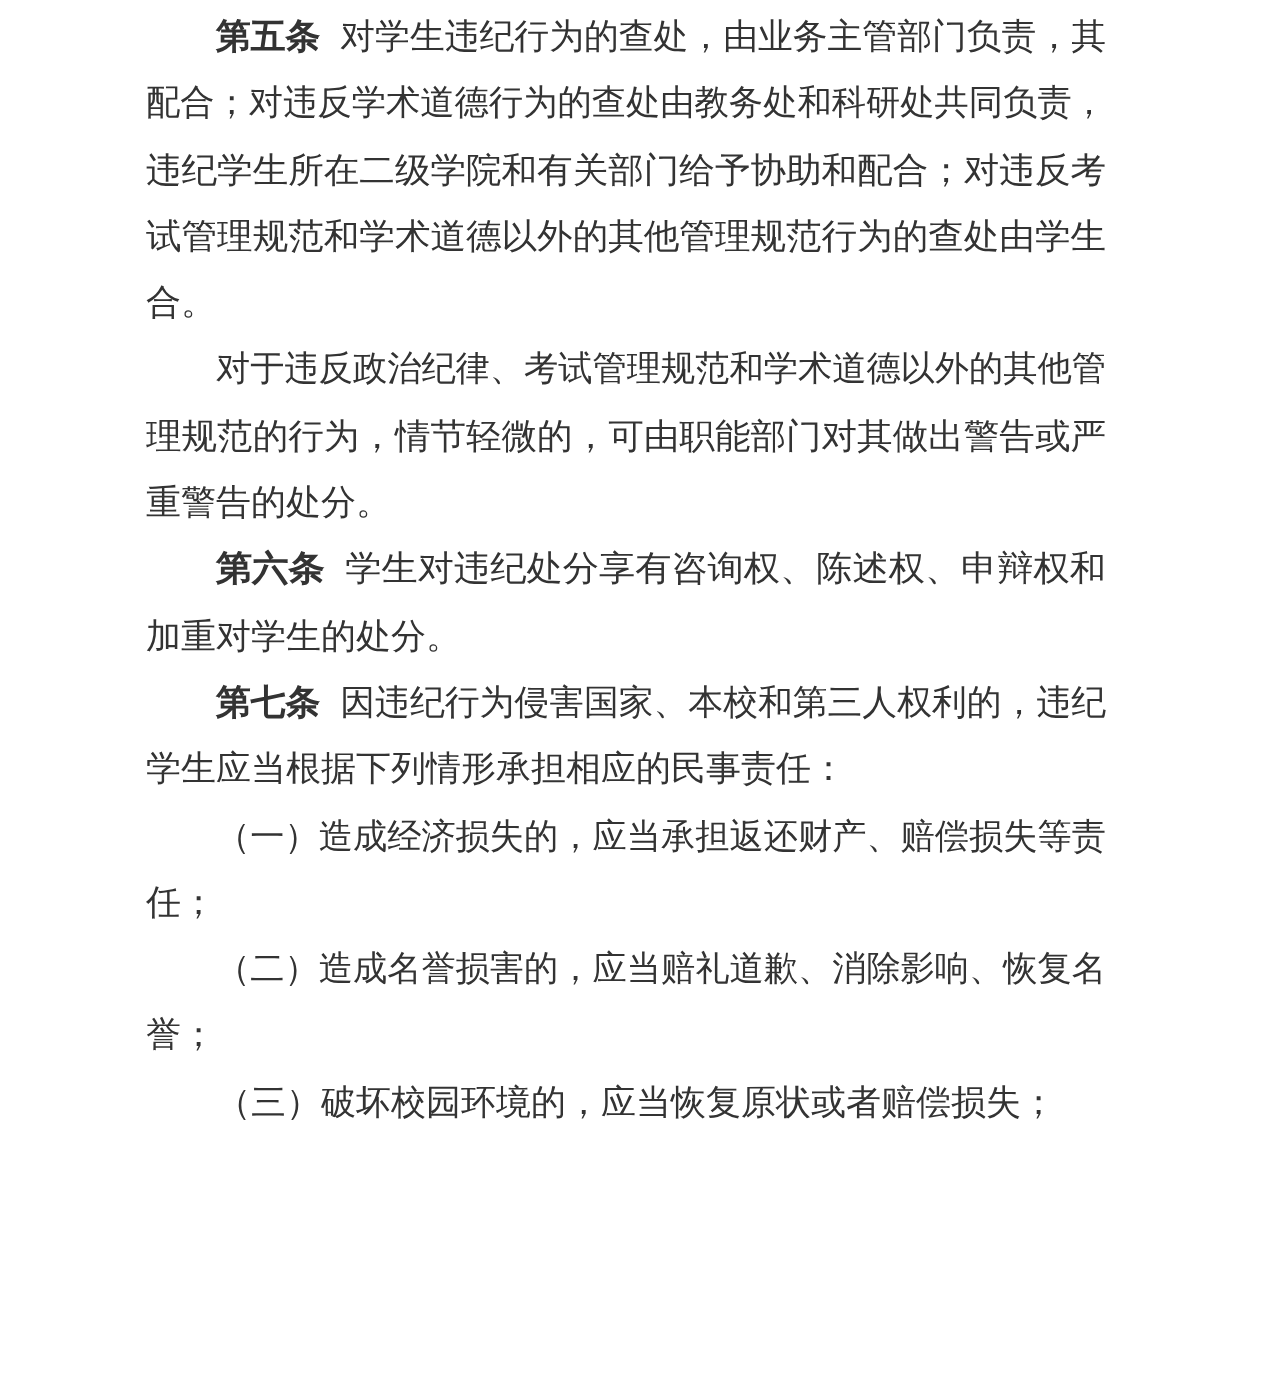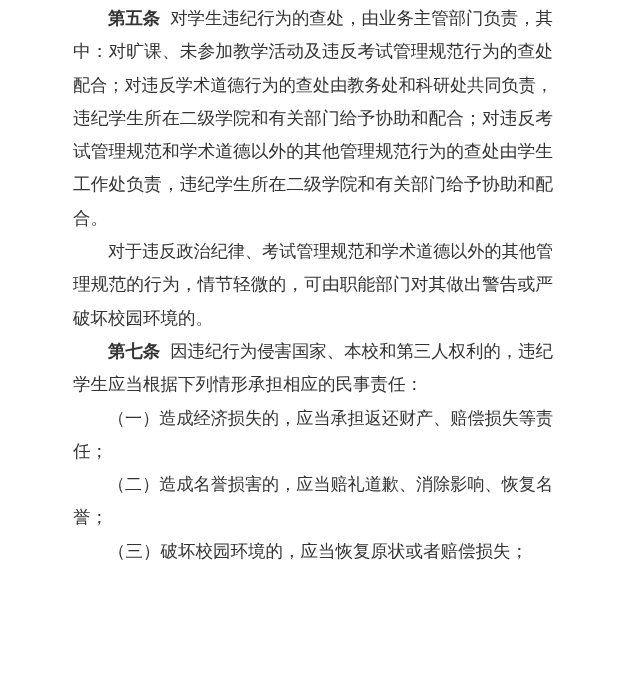--- a/index.html
+++ b/index.html
@@ -34,29 +34,29 @@
   .head {
     font-weight: bold;
     margin-right: 10px;
   }
 </style>
 </head>
 <body style="background: rgb(255, 255, 255);">
 
 <div class="doc" style="color: rgb(51, 51, 51);">
     <div class="line first"><span class="content" style="transform: scaleX(0.994413);"><span class="head">第五条</span>对学生违纪行为的查处，由业务主管部门负责，其</span></div>
-    <div class="line"><span class="content" style="transform: scaleX(1.01587);">中：对旷课、未参加教学活动及违反考试管理规范行为的查处</span></div>
     <div class="line"><span class="content" style="transform: scaleX(0.979592);">配合；对违反学术道德行为的查处由教务处和科研处共同负责，</span></div>
     <div class="line"><span class="content" style="transform: scaleX(1.01587);">违纪学生所在二级学院和有关部门给予协助和配合；对违反考</span></div>
     <div class="line"><span class="content" style="transform: scaleX(1.01587);">试管理规范和学术道德以外的其他管理规范行为的查处由学生</span></div>
-    <div class="line"><span class="content" style="transform: scaleX(1.01587);">工作处负责，违纪学生所在二级学院和有关部门给予协助和配</span></div>
     <div class="line last"><span class="content">合。</span></div>
     <div class="line first"><span class="content" style="transform: scaleX(0.978022);">对于违反政治纪律、考试管理规范和学术道德以外的其他管</span></div>
     <div class="line"><span class="content" style="transform: scaleX(1.01587);">理规范的行为，情节轻微的，可由职能部门对其做出警告或严</span></div>
-    <div class="line last"><span class="content">破坏校园环境的。</span></div>
+    <div class="line last"><span class="content">重警告的处分。</span></div>
+    <div class="line first"><span class="content" style="transform: scaleX(1.03488);"><span class="head">第六条</span>学生对违纪处分享有咨询权、陈述权、申辩权和</span></div>
+    <div class="line last"><span class="content">加重对学生的处分。</span></div>
     <div class="line first"><span class="content" style="transform: scaleX(0.994413);"><span class="head">第七条</span>因违纪行为侵害国家、本校和第三人权利的，违纪</span></div>
     <div class="line last"><span class="content">学生应当根据下列情形承担相应的民事责任：</span></div>
     <div class="line first"><span class="content" style="transform: scaleX(0.978022);">（一）造成经济损失的，应当承担返还财产、赔偿损失等责</span></div>
     <div class="line last"><span class="content">任；</span></div>
     <div class="line first"><span class="content" style="transform: scaleX(0.978022);">（二）造成名誉损害的，应当赔礼道歉、消除影响、恢复名</span></div>
     <div class="line last"><span class="content">誉；</span></div>
     <div class="line first last"><span class="content">（三）破坏校园环境的，应当恢复原状或者赔偿损失；</span></div>
   </div>
 
 </body></html>

